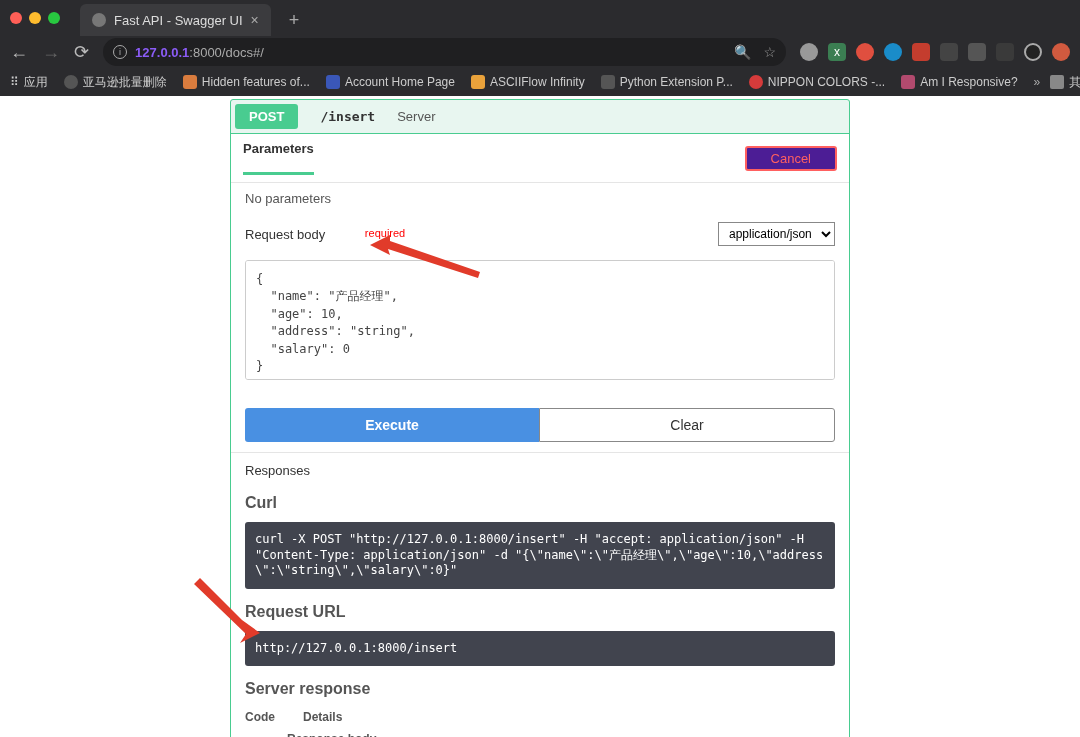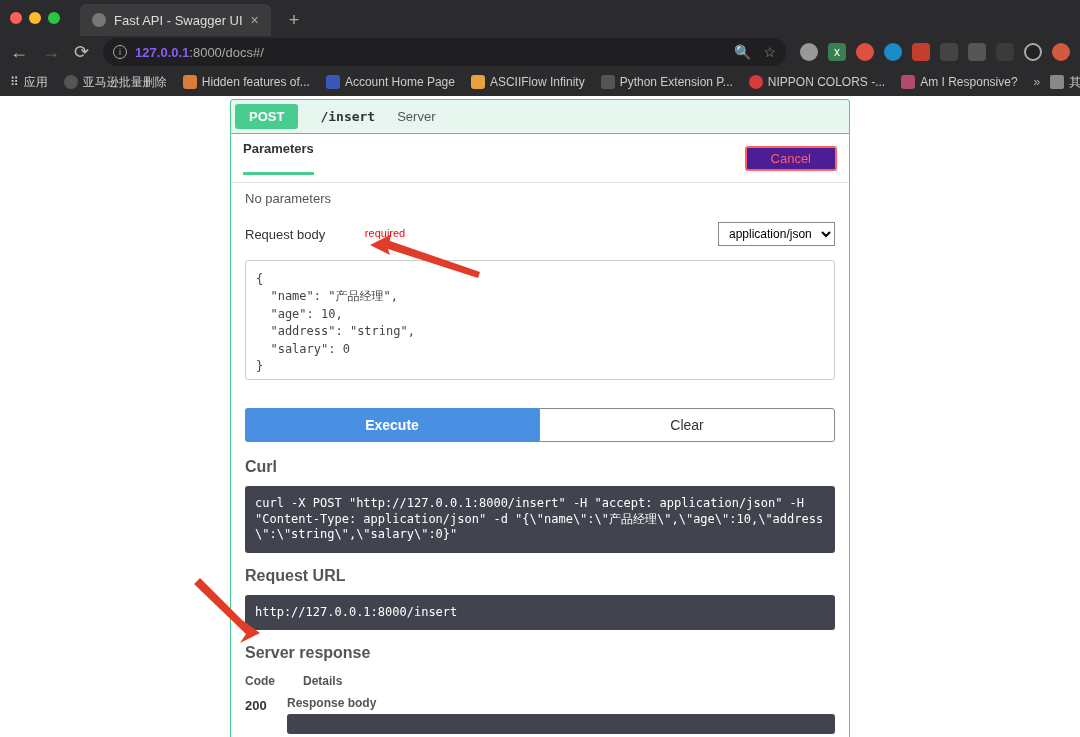--- a/index.html
+++ b/index.html
@@ -181,20 +181,21 @@
   "name": "产品经理",
   "age": 10,
   "address": "string",
   "salary": 0
 }</textarea>
       <div class="resize-between"></div>
       <div class="btn-row">
         <button class="exec-btn">Execute</button>
         <button class="clear-btn">Clear</button>
       </div>
+      <div class="responses-sec">Responses</div>
       
       <div class="sub-label">Curl</div>
       <pre class="code-block">curl -X POST "http://127.0.0.1:8000/insert" -H "accept: application/json" -H "Content-Type: application/json" -d "{\"name\":\"产品经理\",\"age\":10,\"address\":\"string\",\"salary\":0}"</pre>
       
       <div class="sub-label">Request URL</div>
       <pre class="code-block">http://127.0.0.1:8000/insert</pre>
       
       <div class="sub-label">Server response</div>
       <div class="table-head">
         <span class="code-col">Code</span>

